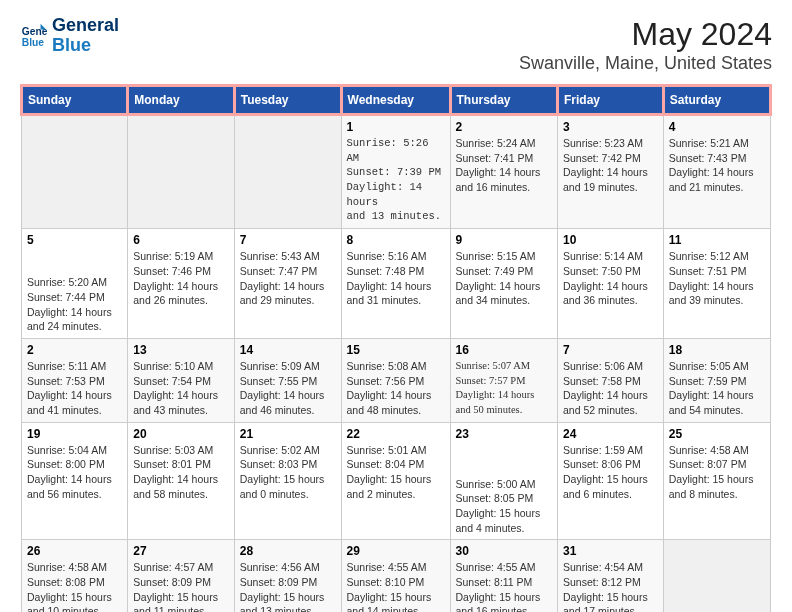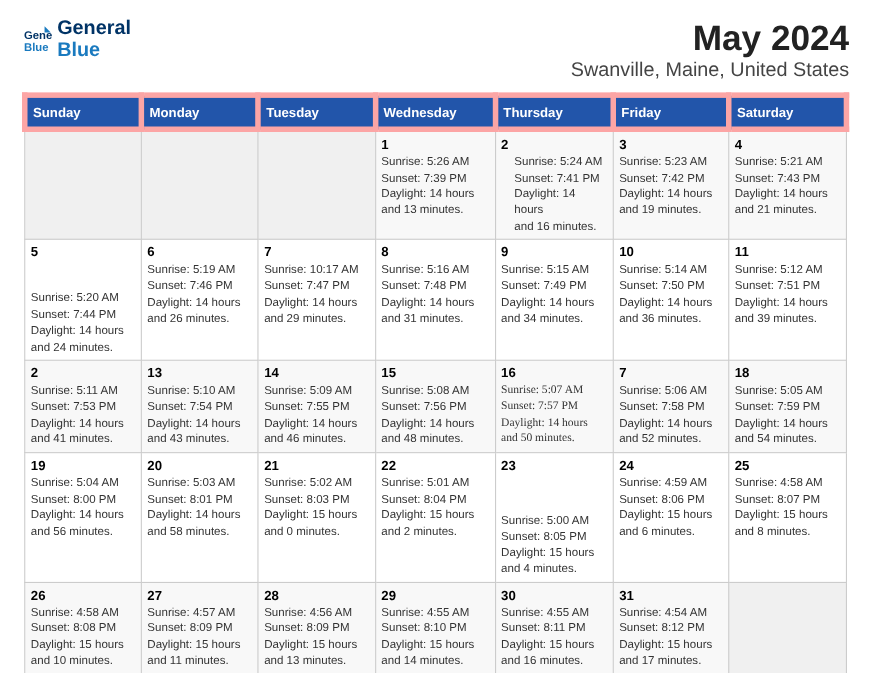--- a/index.html
+++ b/index.html
@@ -32,41 +32,41 @@
     }
     .logo-icon {
       width: 28px;
       height: 28px;
     }
     .title-block {
       text-align: right;
     }
     .title-block h1 {
       font-size: 32px;
-      font-weight: bold;
+      font-weight: normal;
       color: #222;
     }
     .title-block h2 {
       font-size: 18px;
       color: #444;
       font-weight: normal;
     }
     table {
       width: 100%;
       border-collapse: collapse;
       font-size: 11px;
     }
     thead tr th {
       background-color: #2255aa;
       color: #fff;
       text-align: left;
       padding: 6px 5px;
       font-size: 12px;
       font-weight: bold;
-      border: 5px solid #fca5a5;
+      border: 3px solid #fca5a5;
     }
     tbody tr td {
       border: 1px solid #ccc;
       vertical-align: top;
       padding: 4px 5px;
       width: 113px;
       min-height: 80px;
       background: #fff;
     }
     tbody tr:nth-child(odd) td {
@@ -120,28 +120,28 @@
         <th>Saturday</th>
       </tr>
   </thead>
   <tbody id="calendar-body">
       <tr>
         <td class="empty"></td>
         <td class="empty"></td>
         <td class="empty"></td>
         <td>
           <span class="day-num">1</span>
-          <div class="day-info" style="white-space: pre-line;">Sunrise: 5:26 AM
+          <div class="day-info" style="white-space: pre-line; font-family: Liberation Mono, monospace;">Sunrise: 5:26 AM
 Sunset: 7:39 PM
 Daylight: 14 hours
 and 13 minutes.</div>
         </td>
         <td>
           <span class="day-num">2</span>
-          <div class="day-info" style="white-space: pre-line; margin-left: 12px;">Sunrise: 5:24 AM
+          <div class="day-info" style="white-space: pre-line;">Sunrise: 5:24 AM
 Sunset: 7:41 PM
 Daylight: 14 hours
 and 16 minutes.</div>
         </td>
         <td>
           <span class="day-num">3</span>
           <div class="day-info" style="white-space: pre-line;">Sunrise: 5:23 AM
 Sunset: 7:42 PM
 Daylight: 14 hours
 and 19 minutes.</div>
@@ -164,21 +164,21 @@
         </td>
         <td>
           <span class="day-num">6</span>
           <div class="day-info" style="white-space: pre-line;">Sunrise: 5:19 AM
 Sunset: 7:46 PM
 Daylight: 14 hours
 and 26 minutes.</div>
         </td>
         <td>
           <span class="day-num">7</span>
-          <div class="day-info" style="white-space: pre-line;">Sunrise: 10:17 AM
+          <div class="day-info" style="white-space: pre-line;">Sunrise: 5:43 AM
 Sunset: 7:47 PM
 Daylight: 14 hours
 and 29 minutes.</div>
         </td>
         <td>
           <span class="day-num">8</span>
           <div class="day-info" style="white-space: pre-line;">Sunrise: 5:16 AM
 Sunset: 7:48 PM
 Daylight: 14 hours
 and 31 minutes.</div>
@@ -287,21 +287,21 @@
         </td>
         <td>
           <span class="day-num">23</span>
           <div class="day-info" style="white-space: pre-line; margin-top: 36px;">Sunrise: 5:00 AM
 Sunset: 8:05 PM
 Daylight: 15 hours
 and 4 minutes.</div>
         </td>
         <td>
           <span class="day-num">24</span>
-          <div class="day-info" style="white-space: pre-line;">Sunrise: 4:59 AM
+          <div class="day-info" style="white-space: pre-line;">Sunrise: 1:59 AM
 Sunset: 8:06 PM
 Daylight: 15 hours
 and 6 minutes.</div>
         </td>
         <td>
           <span class="day-num">25</span>
           <div class="day-info" style="white-space: pre-line;">Sunrise: 4:58 AM
 Sunset: 8:07 PM
 Daylight: 15 hours
 and 8 minutes.</div>

